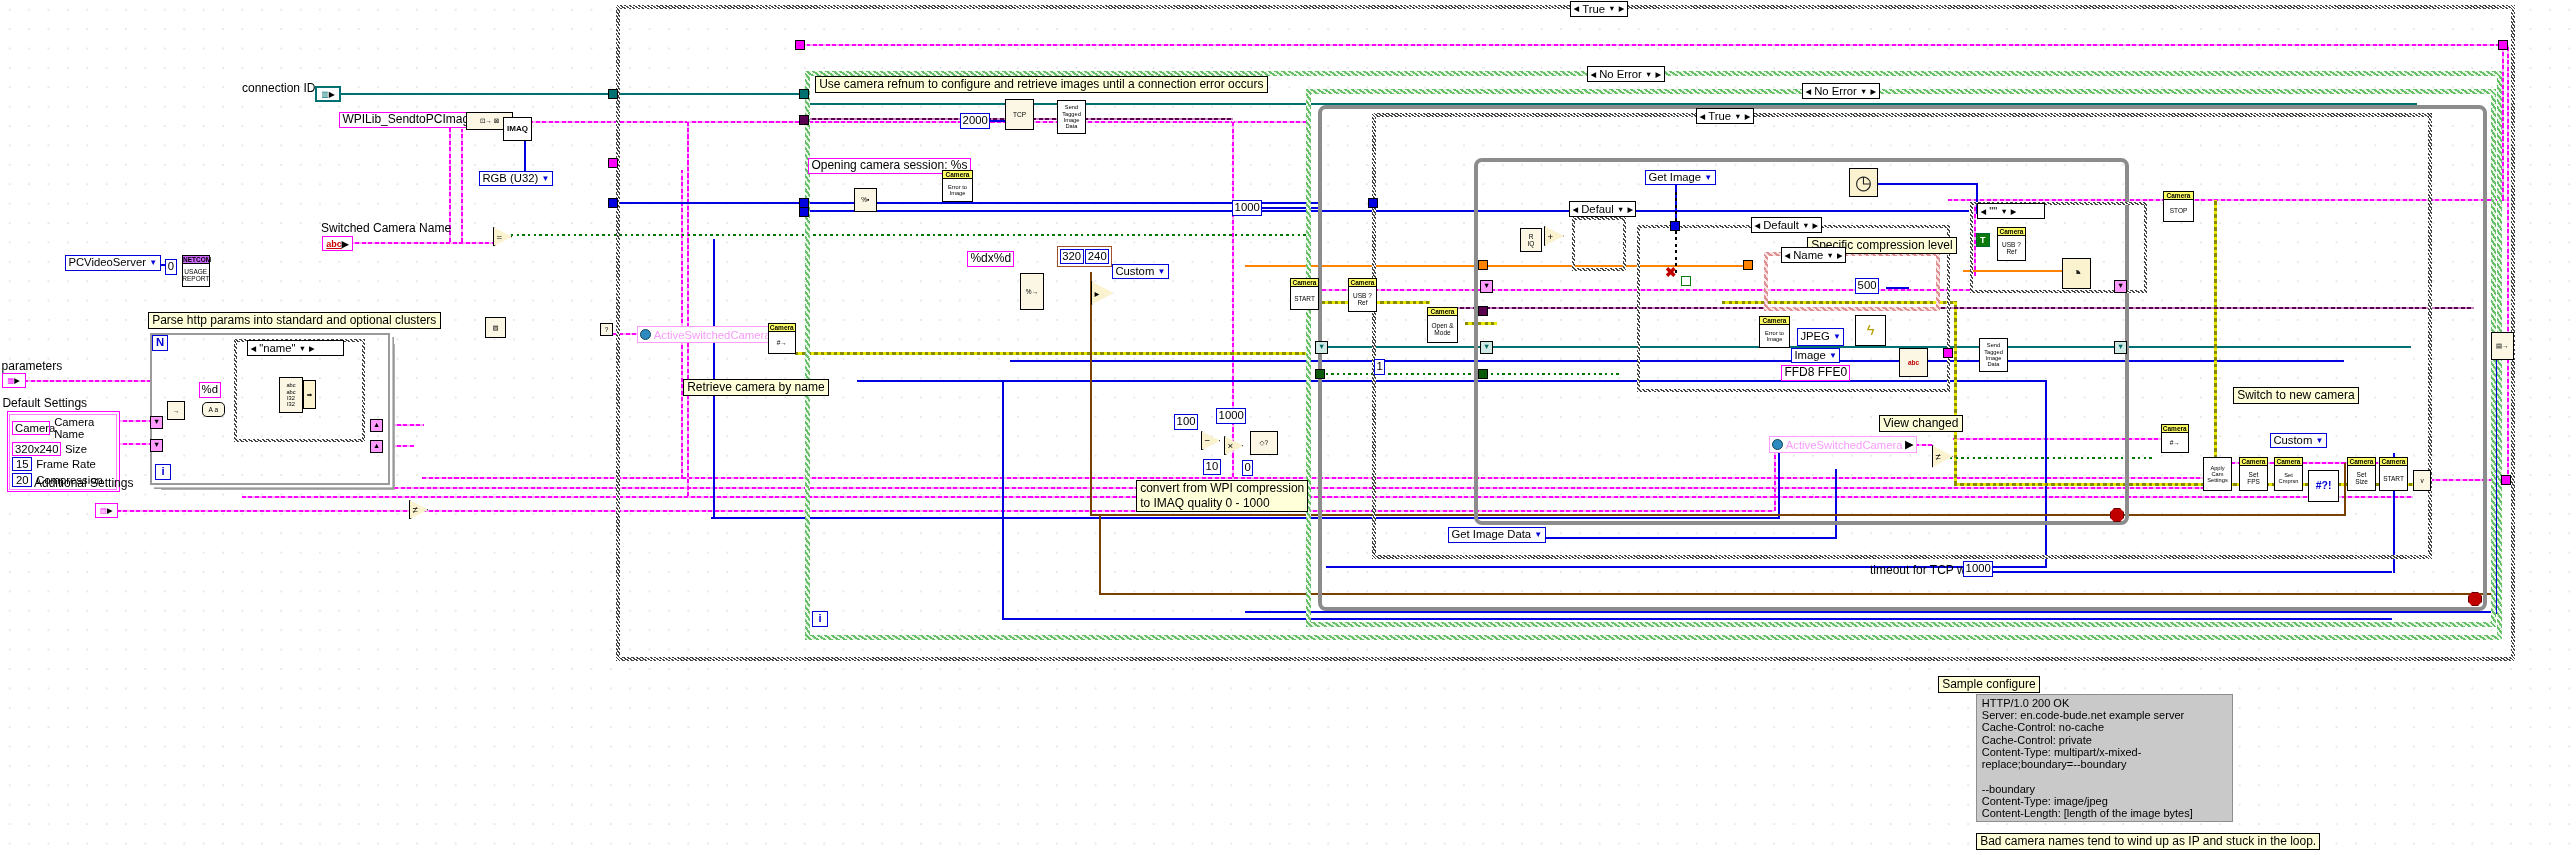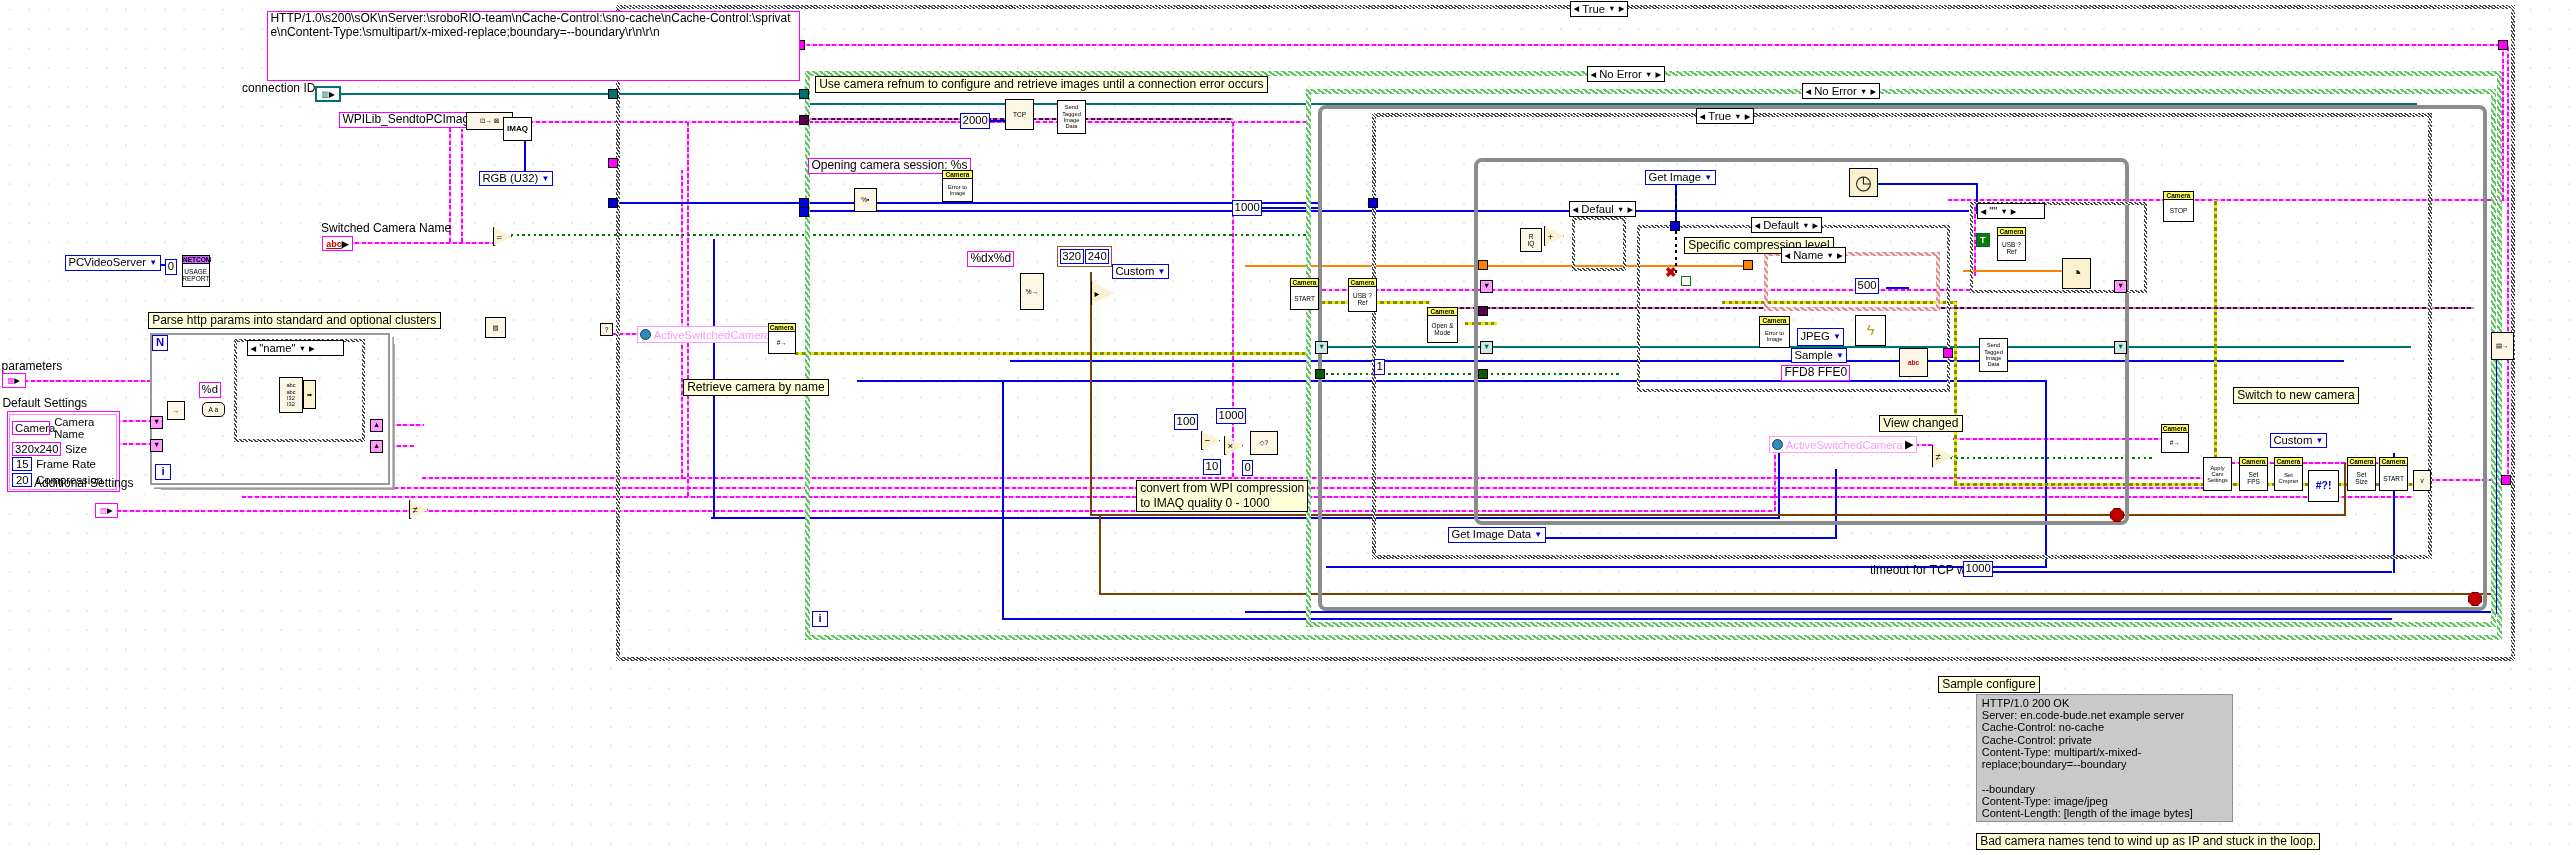--- a/index.html
+++ b/index.html
@@ -228,21 +228,20 @@
   <div class="el num" style="left:812px;top:611px;width:16px;font-weight:bold;color:#0000D8"><span>i</span></div>
 
   <div class="el frame chk-thin" style="left:234px;top:339px;width:131px;height:103px"></div>
   <div class="el sel" style="left:247px;top:340px;min-width:97px">
     <span class="ar">◀</span>
     <span>"name"</span>
     <span class="dd">▼</span>
     <span class="ar">▶</span>
   </div>
 
-  <div class="el str pre" style="left:267px;top:11.3px;width:533px;height:70px;word-break:break-all;white-space:normal"><span style="word-break:break-all">HTTP/1.0\s200\sOK\nServer:\sroboRIO-team\nCache-Control:\sno-cache\nCache-Control:\sprivate\nContent-Type:\smultipart/x-mixed-replace;boundary=--boundary\r\n\r\n</span></div>
 
   <div class="el lbl" style="left:242px;top:81px">connection ID</div>
   <div class="el term" style="left:315px;top:86px;width:26px;height:16px;border:2.4px solid #007070;background:#fff;color:#007070">▥<span style="color:#000">▶</span></div>
 
   <div class="el str" style="left:339px;top:112px"><span>WPILib_SendtoPCImage</span></div>
   <div class="el node beige" style="left:466px;top:112px;width:47px;height:18px;flex-direction:row">
       <span class="bd">⊡→ ⊠</span>
     </div>
   <div class="el node" style="left:503px;top:117px;width:29px;height:24px">
       <span class="bd" style="font-weight:bold;font-size:8px">IMAQ</span>
@@ -428,38 +427,38 @@
   <div class="el tri" style="left:1544px;top:226px;width:20px;height:20px">
       <span>+</span>
     </div>
   <div class="el node beige" style="left:1520px;top:228px;width:22px;height:24px">
       <span class="bd">R
 IQ</span>
     </div>
   <div class="el" style="left:1665px;top:264px;z-index:6;color:#C00000;font-size:13.7px;font-weight:bold"><span>✖</span></div>
   <div class="el" style="left:1681px;top:276px;width:9.7px;height:9.7px;border:1.6px solid #0A7A0A;z-index:6"></div>
 
-  <div class="el cmt" style="left:1684px;top:237px">Specific compression level</div>
+  <div class="el cmt" style="left:1807px;top:237px">Specific compression level</div>
   <div class="el num" style="left:1855px;top:278px"><span>500</span></div>
 
   <div class="el" style="left:1849px;top:168px;width:29px;height:29px;background:#FBF3D0;border:0.8px solid #000;z-index:6;display:flex;align-items:center;justify-content:center;font-size:19.4px;color:#222">
       <span>◷</span>
     </div>
 
   <div class="el node" style="left:1759px;top:316px;width:31px;height:32px">
       <span class="hd">Camera</span>
       <span class="bd" style="font-size:5.7px">Error to
 Image</span>
     </div>
   <div class="el enum" style="left:1797px;top:328px;height:18px">
       <span>JPEG</span>
       <span class="dd">▼</span>
     </div>
   <div class="el enum" style="left:1791px;top:348px;height:15.4px">
-      <span>Sample</span>
+      <span>Image</span>
       <span class="dd">▼</span>
     </div>
   <div class="el str" style="left:1781px;top:365px"><span>FFD8 FFE0</span></div>
   <div class="el node" style="left:1855px;top:315px;width:31px;height:31px">
       <span class="bd" style="font-size:14.5px;color:#B8A000">ϟ</span>
     </div>
   <div class="el node beige" style="left:1899px;top:348px;width:29px;height:29px">
       <span class="bd" style="font-size:6.5px;color:#C00000;font-weight:bold">abc</span>
     </div>
   <div class="el node" style="left:1979px;top:338px;width:29px;height:34px">

